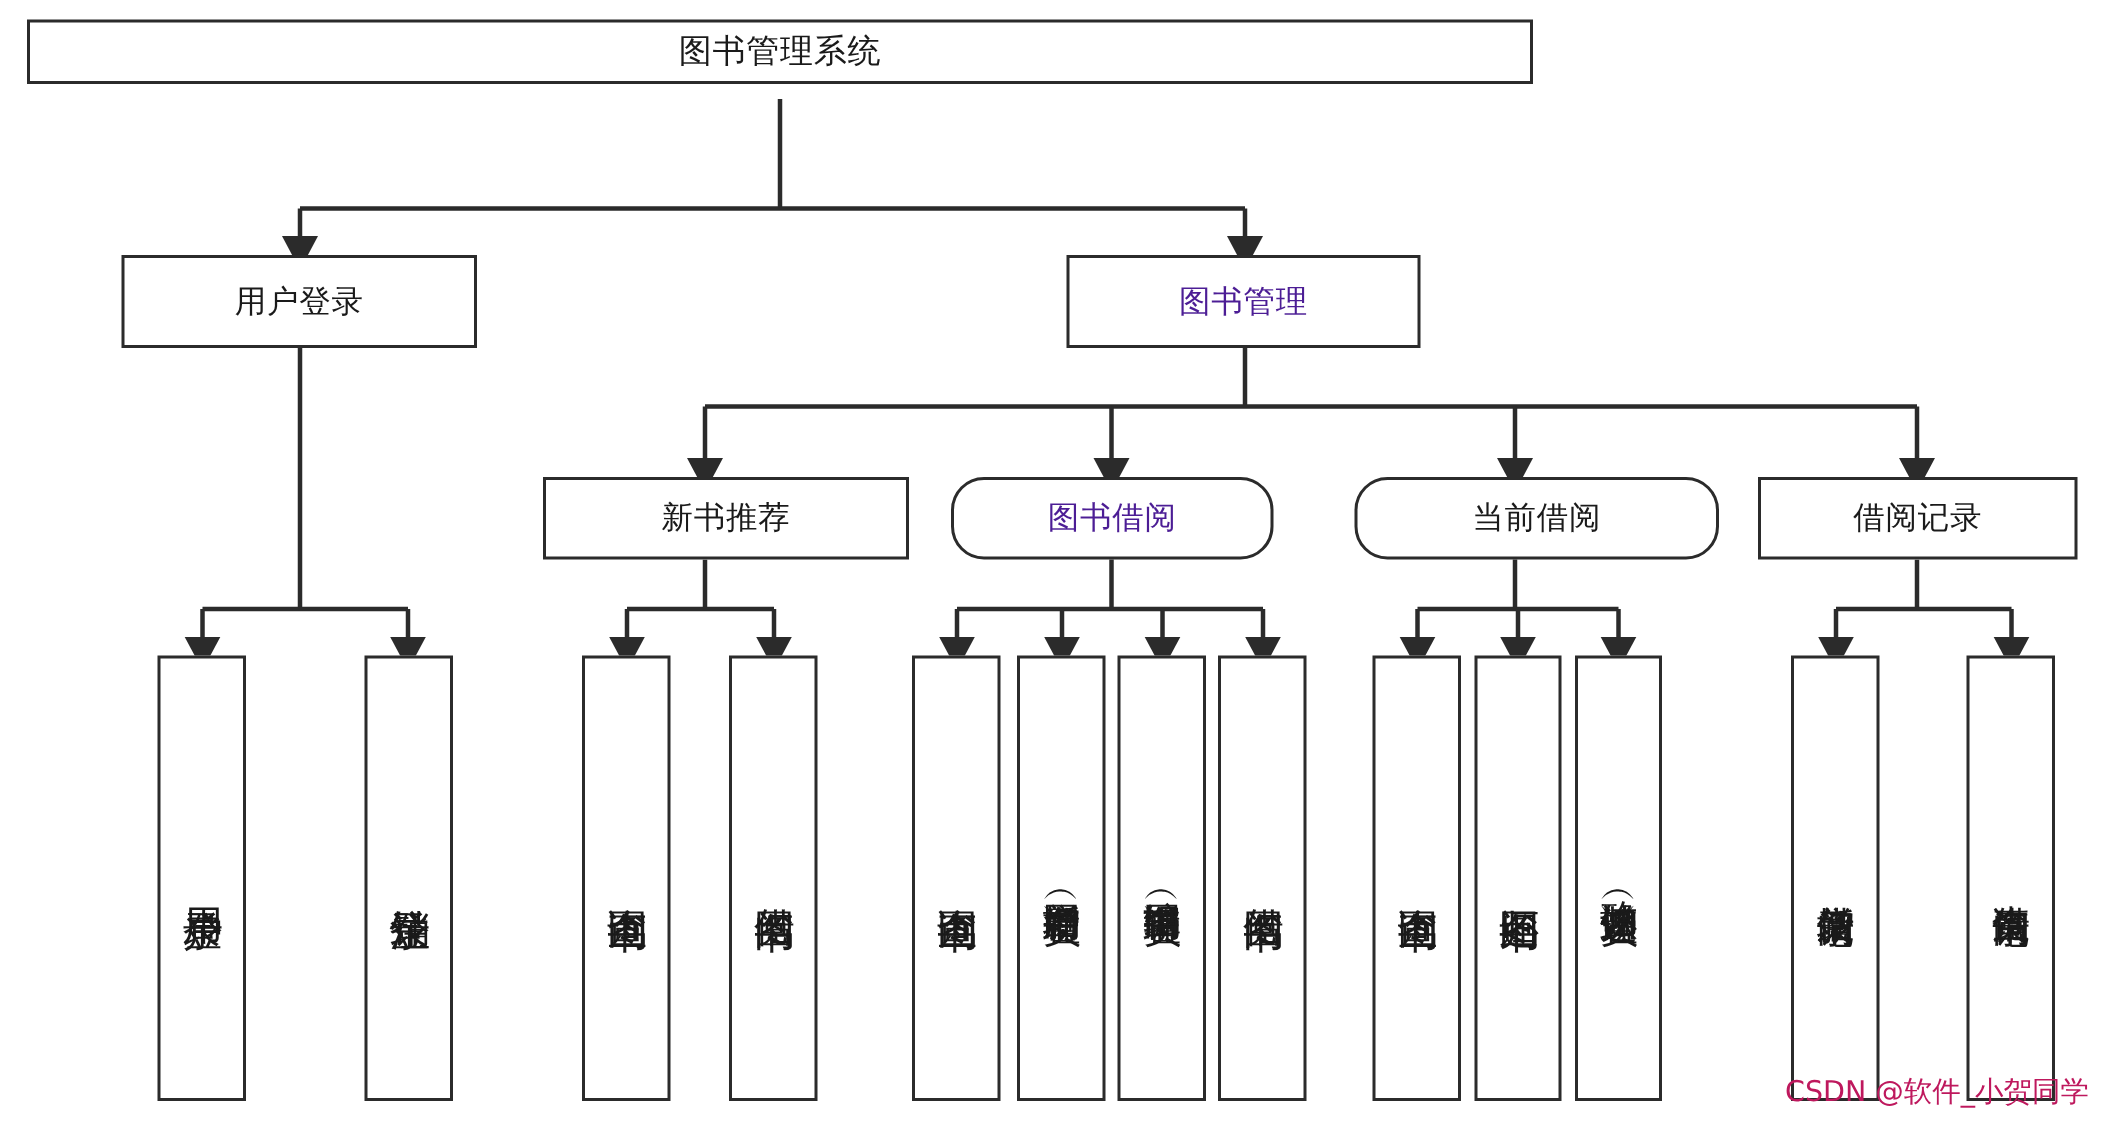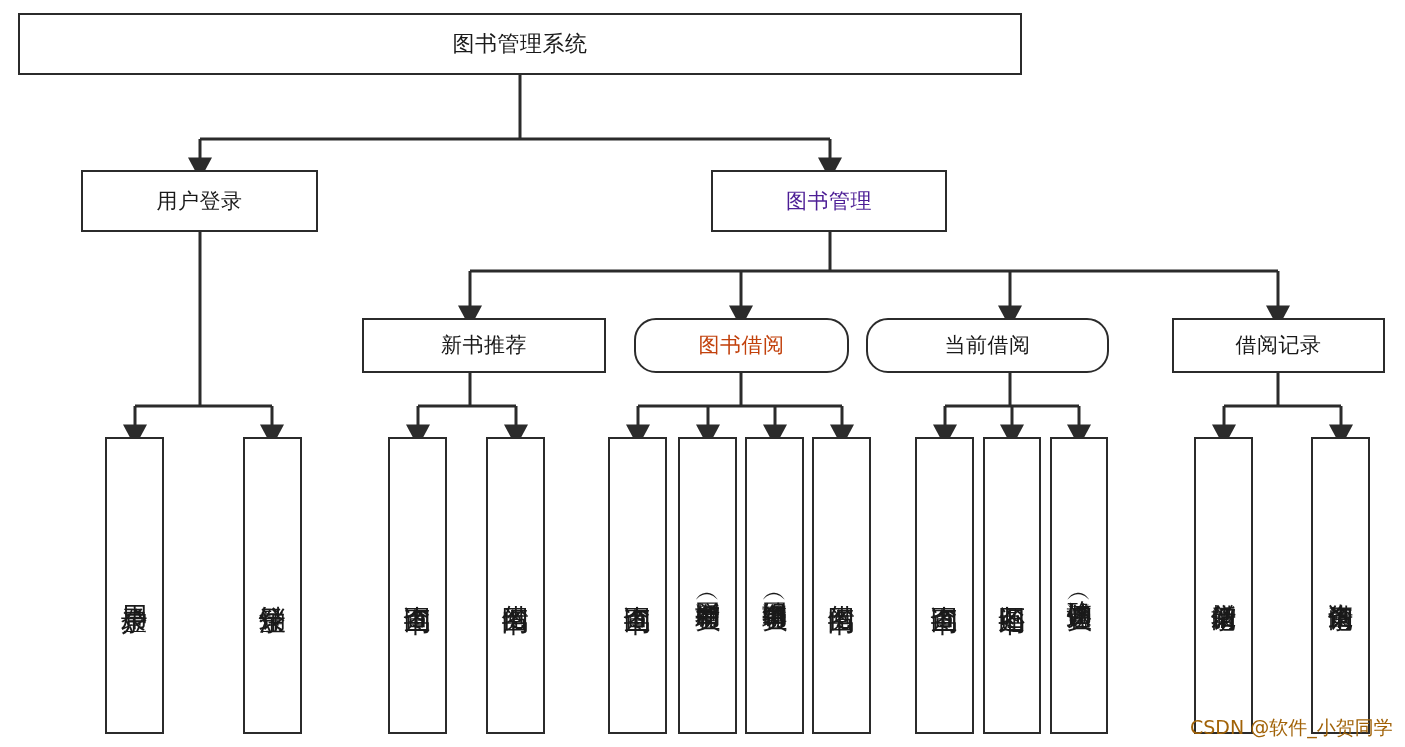--- a/index.html
+++ b/index.html
@@ -119,38 +119,38 @@
       <path d="M1012,406 L1012,431" marker-end="url(#arrow)"></path>
       <path d="M1079,406 L1079,431" marker-end="url(#arrow)"></path>
 
       <path d="M1278,373 L1278,406"></path>
       <path d="M1224,406 L1341,406"></path>
       <path d="M1224,406 L1224,431" marker-end="url(#arrow)"></path>
       <path d="M1341,406 L1341,431" marker-end="url(#arrow)"></path>
     </g>
   </svg>
 
-  <div class="node h root" style="left: 18px; top: 13px; width: 1004px; height: 62px; border-color: rgb(43, 43, 43); background: rgb(255, 255, 255); color: rgb(26, 26, 26);">
+  <div class="node h root" style="left: 18px; top: 13px; width: 1004px; height: 43px; border-color: rgb(43, 43, 43); background: rgb(255, 255, 255); color: rgb(26, 26, 26);">
     <span class="lbl">图书管理系统</span>
   </div>
 
   <div class="node h" style="left: 81px; top: 170px; width: 237px; height: 62px; border-color: rgb(43, 43, 43); background: rgb(255, 255, 255); color: rgb(26, 26, 26);">
     <span class="lbl">用户登录</span>
   </div>
   <div class="node h" style="left: 711px; top: 170px; width: 236px; height: 62px; border-color: rgb(43, 43, 43); background: rgb(255, 255, 255); color: #4c1d95;">
     <span class="lbl">图书管理</span>
   </div>
 
   <div class="node h" style="left: 362px; top: 318px; width: 244px; height: 55px; border-color: rgb(43, 43, 43); background: rgb(255, 255, 255); color: rgb(26, 26, 26);">
     <span class="lbl">新书推荐</span>
   </div>
-  <div class="node h" style="left: 634px; top: 318px; width: 215px; height: 55px; border-color: rgb(43, 43, 43); background: rgb(255, 255, 255); color: #c2410c; border-radius: 22px;">
+  <div class="node h" style="left: 634px; top: 318px; width: 215px; height: 55px; border-color: rgb(43, 43, 43); background: rgb(255, 255, 255); color: #4c1d95; border-radius: 22px;">
     <span class="lbl">图书借阅</span>
   </div>
-  <div class="node h" style="left: 866px; top: 318px; width: 243px; height: 55px; border-color: rgb(43, 43, 43); background: rgb(255, 255, 255); color: rgb(26, 26, 26); border-radius: 22px;">
+  <div class="node h" style="left: 903px; top: 318px; width: 243px; height: 55px; border-color: rgb(43, 43, 43); background: rgb(255, 255, 255); color: rgb(26, 26, 26); border-radius: 22px;">
     <span class="lbl">当前借阅</span>
   </div>
   <div class="node h" style="left: 1172px; top: 318px; width: 213px; height: 55px; border-color: rgb(43, 43, 43); background: rgb(255, 255, 255); color: rgb(26, 26, 26); align-items: center;">
     <span class="lbl">借阅记录</span>
   </div>
 
   <div class="node v" style="left: 105px; top: 437px; width: 59px; height: 297px; border-color: rgb(43, 43, 43); background: rgb(255, 255, 255); color: rgb(26, 26, 26);">
     <span class="lbl">用户登录</span>
   </div>
   <div class="node v" style="left: 243px; top: 437px; width: 59px; height: 297px; border-color: rgb(43, 43, 43); background: rgb(255, 255, 255); color: rgb(26, 26, 26);">
@@ -183,15 +183,15 @@
   <div class="node v tight" style="left: 1050px; top: 437px; width: 58px; height: 297px; border-color: rgb(43, 43, 43); background: rgb(255, 255, 255); color: rgb(26, 26, 26);">
     <span class="lbl">确认归还（管理员）</span>
   </div>
   <div class="node v tight" style="left: 1194px; top: 437px; width: 59px; height: 297px; border-color: rgb(43, 43, 43); background: rgb(255, 255, 255); color: rgb(26, 26, 26);">
     <span class="lbl">新增借阅记录</span>
   </div>
   <div class="node v tight" style="left: 1311px; top: 437px; width: 59px; height: 297px; border-color: rgb(43, 43, 43); background: rgb(255, 255, 255); color: rgb(26, 26, 26);">
     <span class="lbl">查询借阅记录</span>
   </div>
 
-  <div class="watermark" style="left: 1190px; top: 715px; color: #a16207;">CSDN @软件_小贺同学</div>
+  <div class="watermark" style="left: 1190px; top: 715px; color: #be185d;">CSDN @软件_小贺同学</div>
 
 </div>
 
 </body></html>

